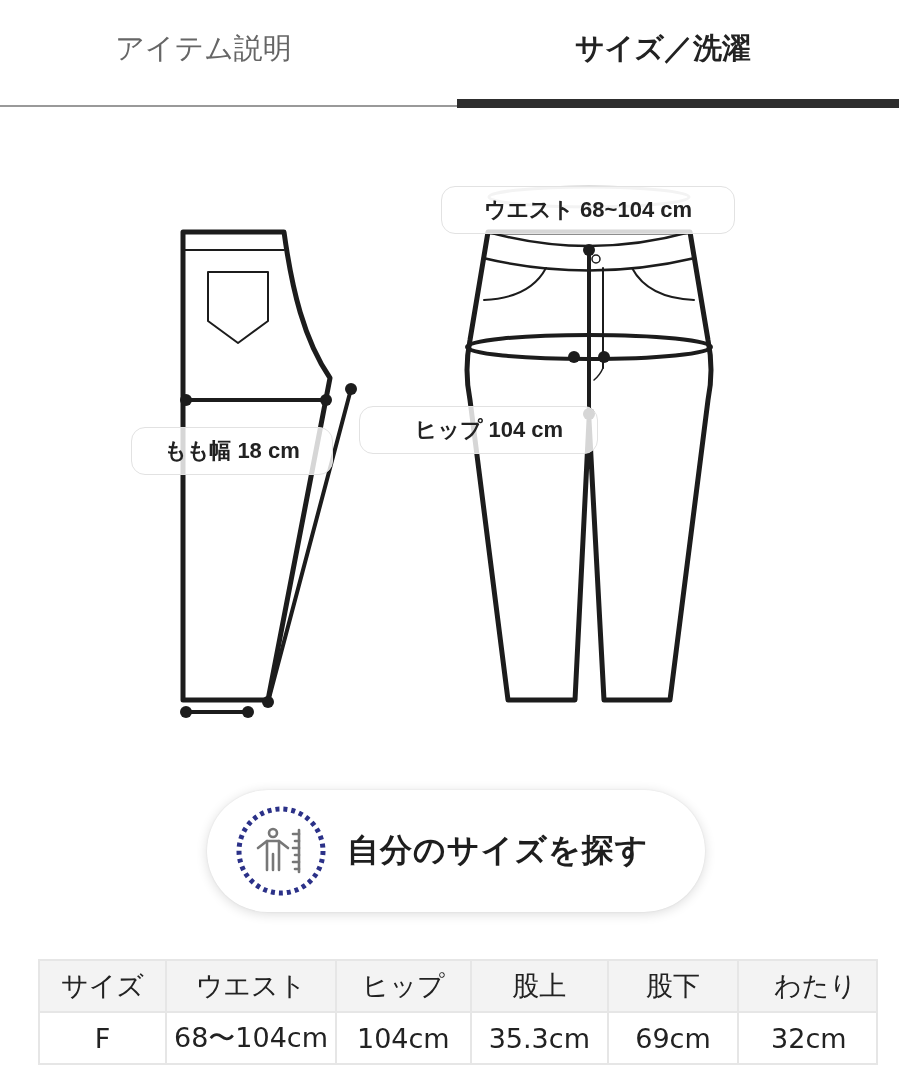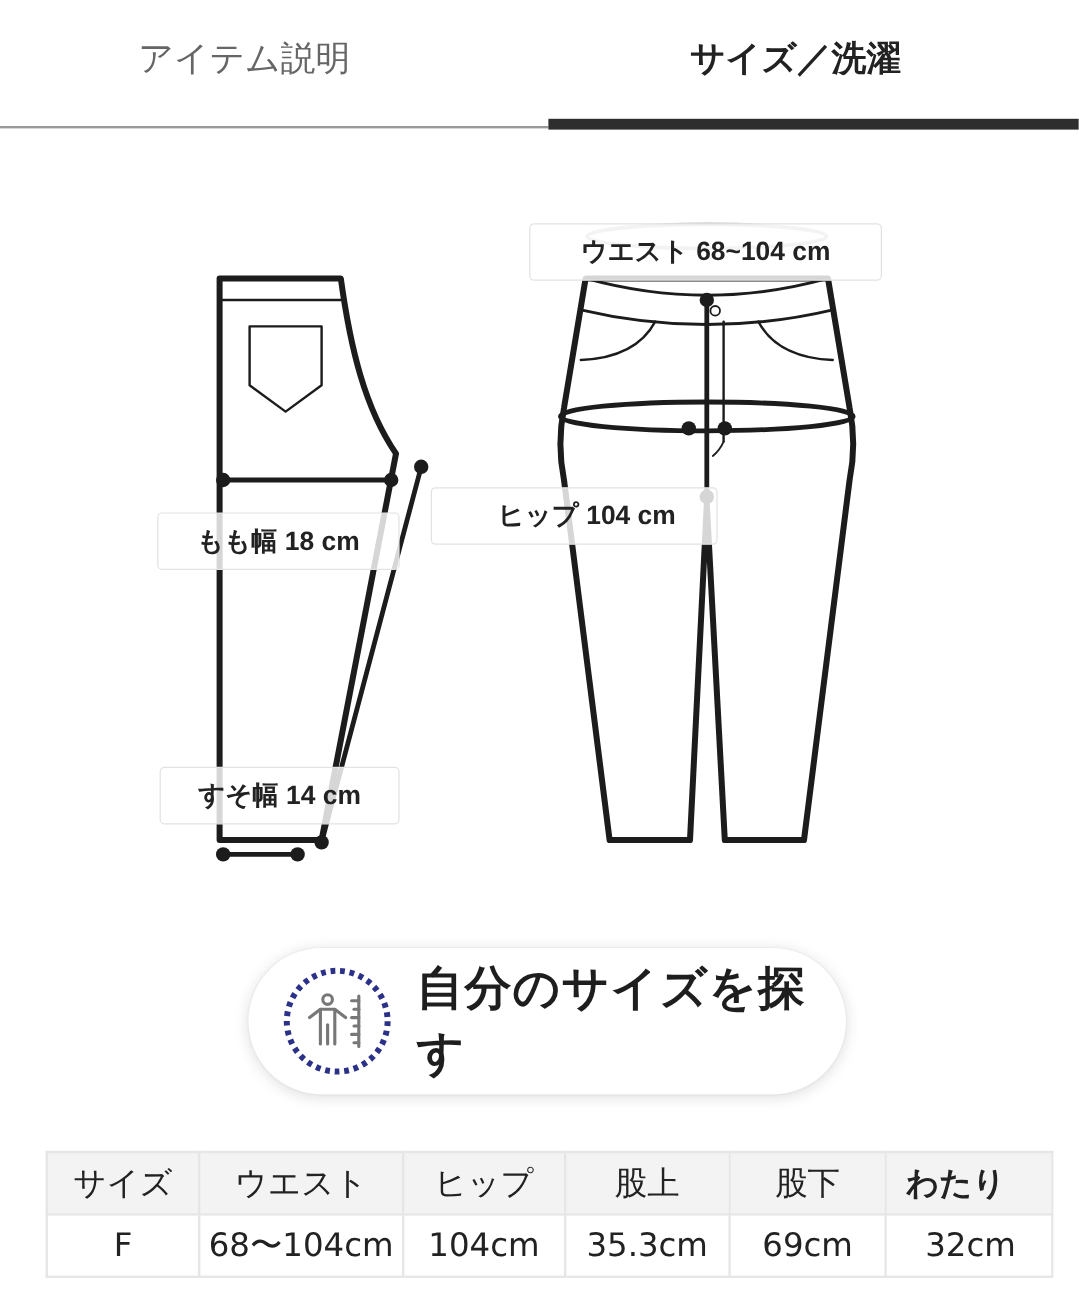--- a/index.html
+++ b/index.html
@@ -12,34 +12,34 @@
   .tab-1 { left: 0; width: 457px; color: #666; font-weight: normal; }
   .tab-2 { left: 457px; width: 442px; color: #222; font-weight: bold; }
   .tab-1 span { transform: translateY(-3px); margin-left: -50px; }
   .tab-2 span { transform: translateY(-3px); margin-left: -30px; text-align: right; }
   .tab-line-base { position: absolute; left: 0; top: 105px; width: 457px; height: 2px; background: #999; }
   .tab-line-active { position: absolute; left: 457px; top: 99px; width: 442px; height: 9px; background: #2e2e2e; }
 
   
   .diagram { position: absolute; left: 0; top: 150px; width: 899px; height: 590px; }
   .diagram svg { position: absolute; left: 0; top: 0; }
-  .label { position: absolute; height: 46px; border-radius: 4px;
+  .label { position: absolute; height: 46px; border-radius: 14px;
            background: rgba(255,255,255,0.82); border: 1.5px solid #e2e2e2;
            display: flex; align-items: center; justify-content: center;
            font-weight: bold; font-size: 22px; color: #222; white-space: nowrap;
            font-family: "Liberation Sans", "DejaVu Sans", sans-serif; }
 
   
   .find-btn { position: absolute; left: 207px; top: 790px; width: 498px; height: 122px;
               border-radius: 61px; background: #fff; cursor: pointer;
               box-shadow: 0 2px 12px rgba(0,0,0,0.14), 0 0 2px rgba(0,0,0,0.08);
               display: flex; align-items: center; }
   .find-icon-wrap { position: absolute; left: 27px; top: 14px; width: 94px; height: 94px; }
   .find-label { position: absolute; left: 140px; top: 0; height: 122px; display: flex; align-items: center;
-                font-weight: bold; font-size: 39px; color: #1e1e1e; letter-spacing: 1px; }
+                font-weight: bold; font-size: 32px; color: #1e1e1e; letter-spacing: 1px; }
 
   
   .size-table { position: absolute; left: 38px; top: 959px; border-collapse: collapse; table-layout: fixed; }
   .table-clip { position: absolute; left: 0; top: 0; width: 878px; height: 1080px; overflow: hidden; }
   .size-table th, .size-table td { border: 2px solid #e6e6e6; text-align: center; font-size: 27px; color: #222;
                                    font-weight: normal; padding: 0; white-space: nowrap; overflow: hidden; margin-left: 42px; }
   .size-table th { background: #f3f3f3; height: 50px; }
   .size-table td { background: #fff; height: 50px; }
 </style>
 </head>
@@ -98,21 +98,20 @@
       <circle cx="589" cy="250" r="6"></circle>
       <circle cx="574" cy="357" r="6"></circle>
       <circle cx="604" cy="357" r="6"></circle>
       <circle cx="589" cy="414" r="6"></circle>
     </g>
   </svg>
 
   <div class="label" style="left:441px; top:36px; width:292px;">ウエスト 68~104 cm</div>
   <div class="label" style="left:359px; top:256px; width:216px;padding-left:21px;">ヒップ 104 cm</div>
   <div class="label" style="left:131px; top:277px; width:200px;">もも幅 18 cm</div>
-  <div class="label" style="left:133px; top:489px; width:198px;">すそ幅 14 cm</div>
 </div>
 
 <div class="find-btn">
   <div class="find-icon-wrap">
     <svg width="94" height="94" viewBox="0 0 94 94">
       <circle cx="47" cy="47" r="42" fill="none" stroke="#2b3188" stroke-width="5" stroke-dasharray="4 4"></circle>
       <g fill="none" stroke="#777" stroke-width="2.6" stroke-linecap="round" stroke-linejoin="round">
         <circle cx="39" cy="29" r="4"></circle>
         <path d="M24 44 L33 37 L45 37 L54 44"></path>
         <path d="M33 37 L33 66 M45 37 L45 66 M39 50 L39 66"></path>
@@ -139,21 +138,21 @@
         <col style="width:150px">
         <col style="width:150px">
     </colgroup>
     <thead>
       <tr>
         <th>サイズ</th>
         <th>ウエスト</th>
         <th>ヒップ</th>
         <th>股上</th>
         <th>股下</th>
-        <th style="text-align:left; padding-left:16px;font-weight:bold;">わたり</th>
+        <th style="text-align:center; padding-left:16px;">わたり</th>
       </tr>
     </thead>
     <tbody>
       <tr>
         <td>F</td>
         <td>68〜104cm</td>
         <td>104cm</td>
         <td>35.3cm</td>
         <td>69cm</td>
         <td style="text-align:left; padding-left:32px;">32cm</td>

